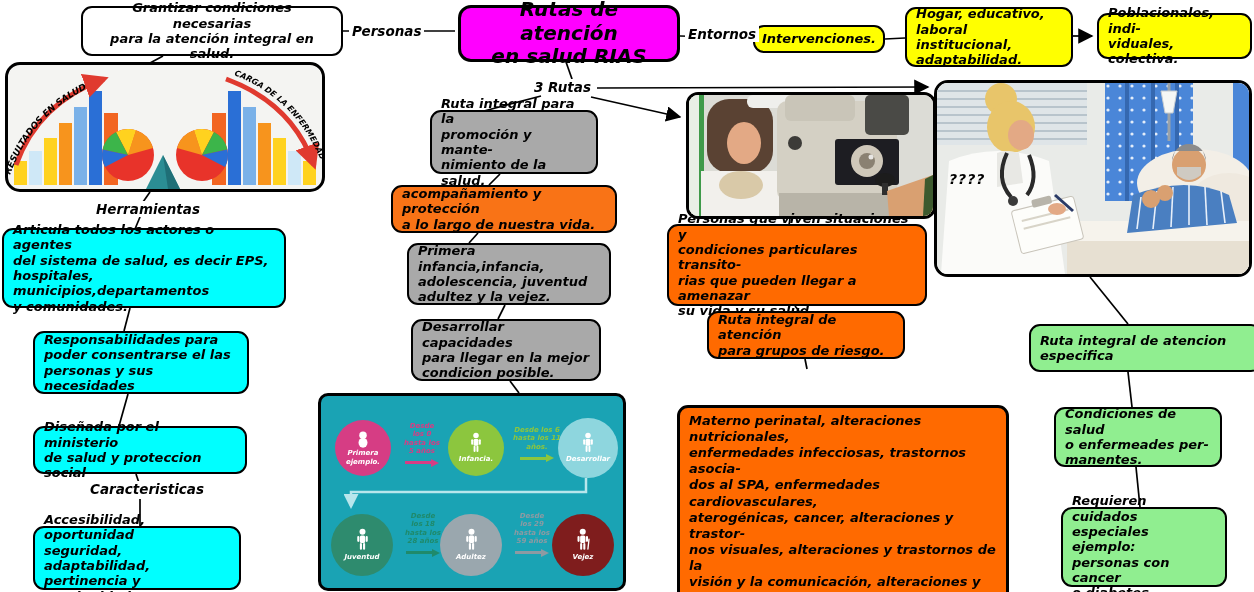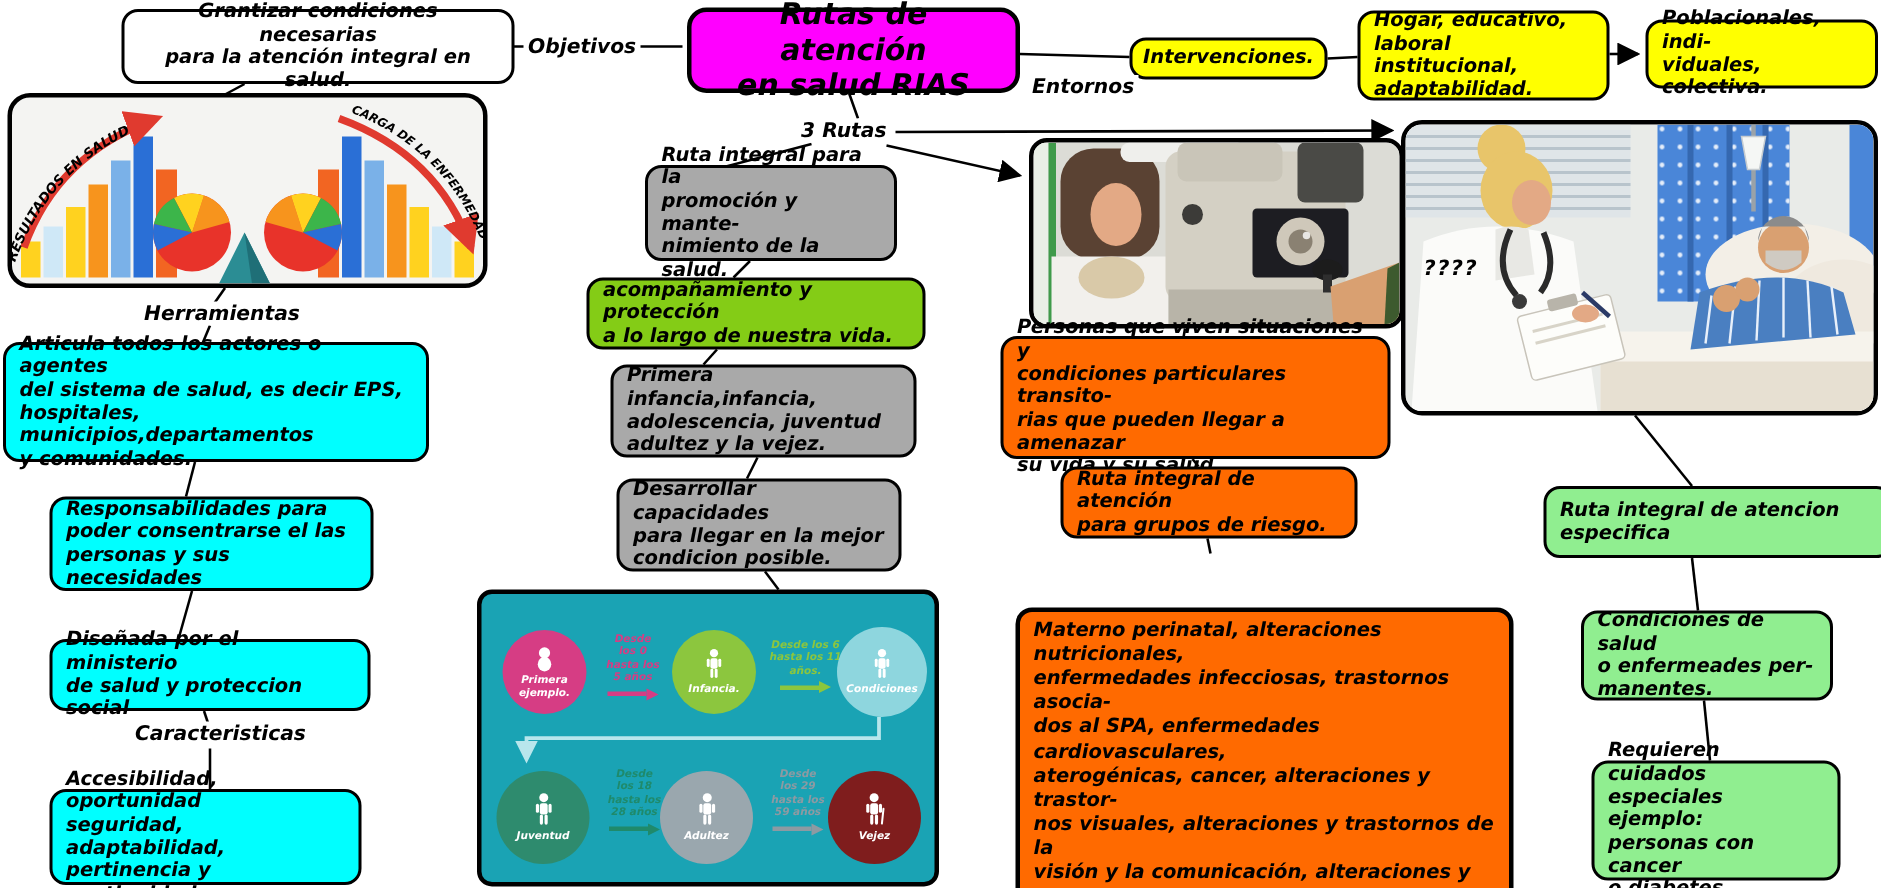--- a/index.html
+++ b/index.html
@@ -82,22 +82,22 @@
     <line x1="510" y1="381" x2="519" y2="393"></line>
     <line x1="790" y1="219" x2="789" y2="225"></line>
     <line x1="795" y1="306" x2="799" y2="311"></line>
     <line x1="805" y1="359" x2="807" y2="369"></line>
     <line x1="1090" y1="277" x2="1128" y2="324"></line>
     <line x1="1128" y1="372" x2="1132" y2="407"></line>
     <line x1="1136" y1="467" x2="1140" y2="507"></line>
   </g>
 </svg>
 
-<div class="lbl" style="left:349px; top:23px;">Objetivos</div>
-<div class="lbl" style="left:685px; top:26px;margin-top:24px;">Entornos</div>
+<div class="lbl" style="left:349px; top:23px;">Personas</div>
+<div class="lbl" style="left:685px; top:26px;">Entornos</div>
 <div class="lbl" style="left:531px; top:79px;">3 Rutas</div>
 <div class="lbl" style="left:93px; top:201px;">Herramientas</div>
 <div class="lbl" style="left:87px; top:481px;">Caracteristicas</div>
 
 <div class="nd ctr" id="goal-node" style="left:35px; top:6px; width:262px; height:50px; background:#fff;margin-left:46px;">
   <span>Grantizar condiciones necesarias
 para la atención integral en salud.</span>
 </div>
 
 <div class="nd ctr thick" id="title-node" style="left: 458px; top: 5px; width: 222px; height: 57px; background: rgb(255, 0, 255);">
@@ -183,21 +183,21 @@
   <span>Accesibilidad, oportunidad
 seguridad, adaptabilidad,
 pertinencia y continuidad.</span>
 </div>
 
 <div class="nd" style="left: 430px; top: 110px; width: 168px; height: 64px; background: rgb(169, 169, 169);">
   <span>Ruta integral para la
 promoción y mante-
 nimiento de la salud.</span>
 </div>
-<div class="nd" style="left: 391px; top: 185px; width: 226px; height: 48px; background: #84cc16;">
+<div class="nd" style="left: 391px; top: 185px; width: 226px; height: 48px; background: #f97316;">
   <span>acompañamiento y protección
 a lo largo de nuestra vida.</span>
 </div>
 <div class="nd" style="left: 407px; top: 243px; width: 204px; height: 62px; background: rgb(169, 169, 169);">
   <span>Primera infancia,infancia,
 adolescencia, juventud
 adultez y la vejez.</span>
 </div>
 <div class="nd" style="left: 411px; top: 319px; width: 190px; height: 62px; background: rgb(169, 169, 169);">
   <span>Desarrollar capacidades
@@ -249,21 +249,21 @@
   </div>
   <div class="stage" style="left: 237px; top: 22px; width: 60px; height: 60px; background: rgb(142, 214, 222);">
     <svg width="18" height="22" viewBox="0 0 24 32">
       <circle cx="12" cy="5" r="4" fill="#fff"></circle>
         <rect x="8.5" y="10" width="7" height="10" rx="2" fill="#fff"></rect>
       <rect x="5" y="10.5" width="2.8" height="8" rx="1.4" fill="#fff"></rect>
         <rect x="16.2" y="10.5" width="2.8" height="8" rx="1.4" fill="#fff"></rect>
       <rect x="8.5" y="20" width="2.8" height="9" rx="1.4" fill="#fff"></rect>
         <rect x="12.7" y="20" width="2.8" height="9" rx="1.4" fill="#fff"></rect>
     </svg>
-    <div class="s-name">Condiciones</div>
+    <div class="s-name">Desarrollar</div>
   </div>
 
   <div class="stage" style="left: 10px; top: 118px; width: 62px; height: 62px; background: rgb(46, 139, 110);">
     <svg width="19" height="24" viewBox="0 0 24 32">
       <circle cx="12" cy="5" r="4" fill="#fff"></circle>
         <rect x="8.5" y="10" width="7" height="10" rx="2" fill="#fff"></rect>
       <rect x="5" y="10.5" width="2.8" height="8" rx="1.4" fill="#fff"></rect>
         <rect x="16.2" y="10.5" width="2.8" height="8" rx="1.4" fill="#fff"></rect>
       <rect x="8.5" y="20" width="2.8" height="9" rx="1.4" fill="#fff"></rect>
         <rect x="12.7" y="20" width="2.8" height="9" rx="1.4" fill="#fff"></rect>

